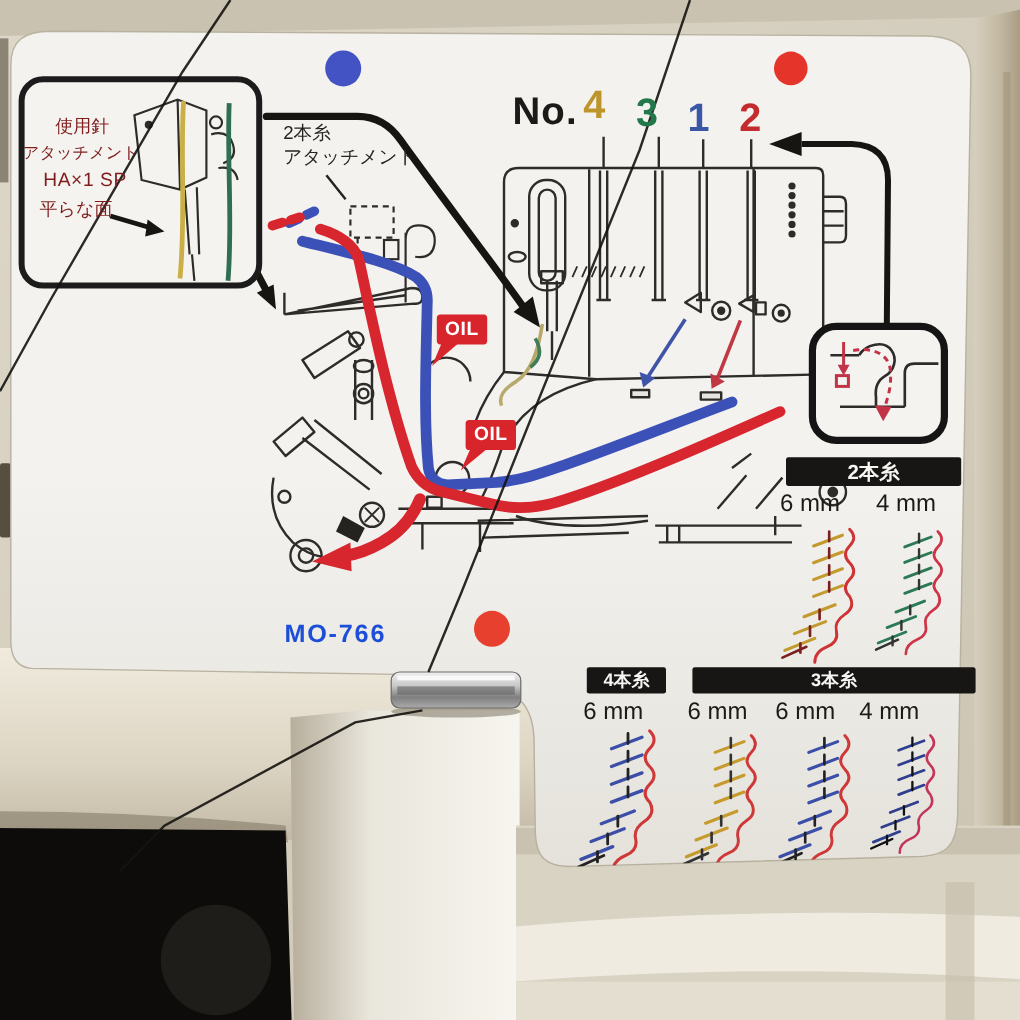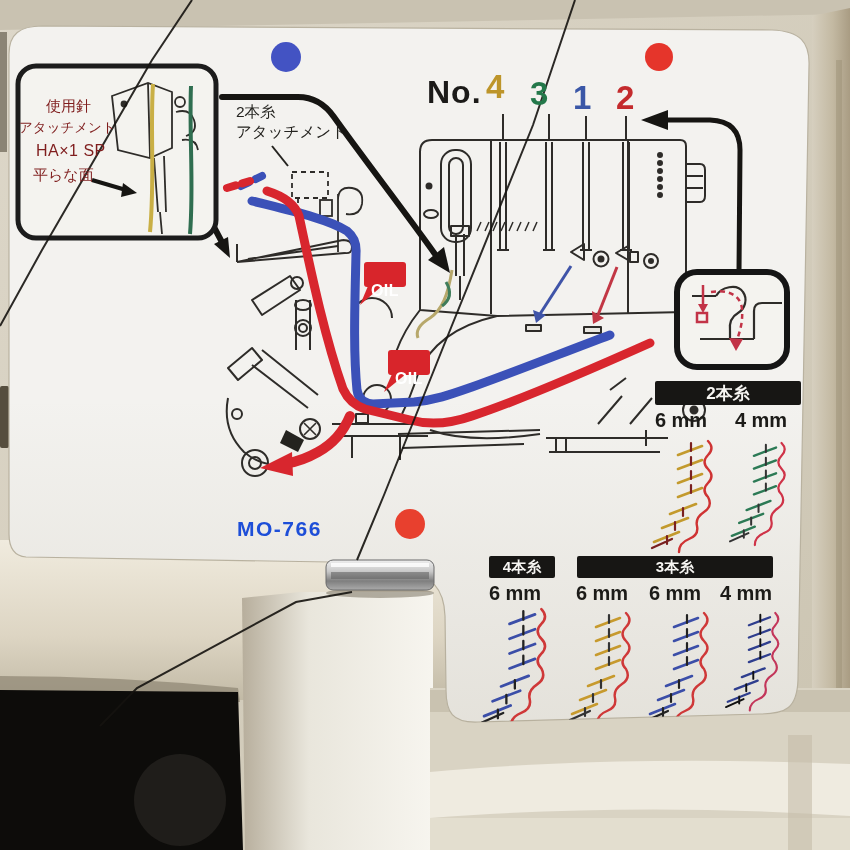--- a/index.html
+++ b/index.html
@@ -4,25 +4,25 @@
 <style>
   html,body{margin:0;padding:0;background:#9a917e;}
   #stage{position:relative;width:850px;height:850px;overflow:hidden;
          font-family:"Liberation Sans",sans-serif;background:#d6cfbf;}
   #art{position:absolute;left:0;top:0;width:850px;height:850px;}
   .lbl{position:absolute;color:#7f1d1d;white-space:nowrap;line-height:1.2;}
   .no-label{font-size:32px;font-weight:bold;letter-spacing:1px;color:#1b1a18;}
   .digit{font-size:33px;font-weight:bold;}
   .digit-4{color:#bd952a;} .digit-3{color:#23784a;}
   .digit-1{color:#3a57a7;} .digit-2{color:#c42b2d;}
-  .mm{font-size:20px;font-weight:bold;text-align:center;color:#1c1b18;}
+  .mm{font-size:20px;font-weight:normal;color:#1c1b18;}
   .bar{position:absolute;background:#171614;color:#f6f5f2;display:flex;
        align-items:center;justify-content:center;font-weight:bold;border-radius:2px;}
   .oil{position:absolute;color:#fff;font-weight:800;font-size:16px;
-       text-align:center;letter-spacing:.5px;margin-top:16px;}
+       text-align:center;letter-spacing:.5px;}
   .model{font-size:21px;font-weight:bold;letter-spacing:1.5px;color:#1d4ed8;}
   .attach{font-size:15.5px;color:#24231f;line-height:1.3;}
   .nb1{font-size:15px;} .nb2{font-size:13.5px;}
   .nb3{font-size:16px;font-weight:normal;letter-spacing:.5px;} .nb4{font-size:15px;padding-left:17px;}
 </style>
 </head>
 <body>
 
 <div id="stage">
 
@@ -289,19 +289,19 @@
 <div class="oil" style="left:364px;top:266px;width:42px;">OIL</div>
 <div class="oil" style="left:388px;top:354px;width:42px;">OIL</div>
 
 <div class="lbl model" style="left:237px;top:516px;">MO-766</div>
 
 <div class="bar" style="left:655px;top:381px;width:146px;height:24px;font-size:17px;">2本糸</div>
 <div class="lbl mm" style="left:650px;top:408px;width:62px;">6 mm</div>
 <div class="lbl mm" style="left:730px;top:408px;width:62px;">4 mm</div>
 
 <div class="bar" style="left:489px;top:556px;width:66px;height:22px;font-size:15px;">4本糸</div>
-<div class="bar" style="left:577px;top:556px;width:196px;height:22px;font-size:15px;">3本糸</div>
+<div class="bar" style="left:577px;top:556px;width:236px;height:22px;font-size:15px;">3本糸</div>
 <div class="lbl mm" style="left:486px;top:581px;width:58px;">6 mm</div>
 <div class="lbl mm" style="left:573px;top:581px;width:58px;">6 mm</div>
 <div class="lbl mm" style="left:646px;top:581px;width:58px;">6 mm</div>
 <div class="lbl mm" style="left:716px;top:581px;width:60px;">4 mm</div>
 
 </div>
 
 </body></html>

